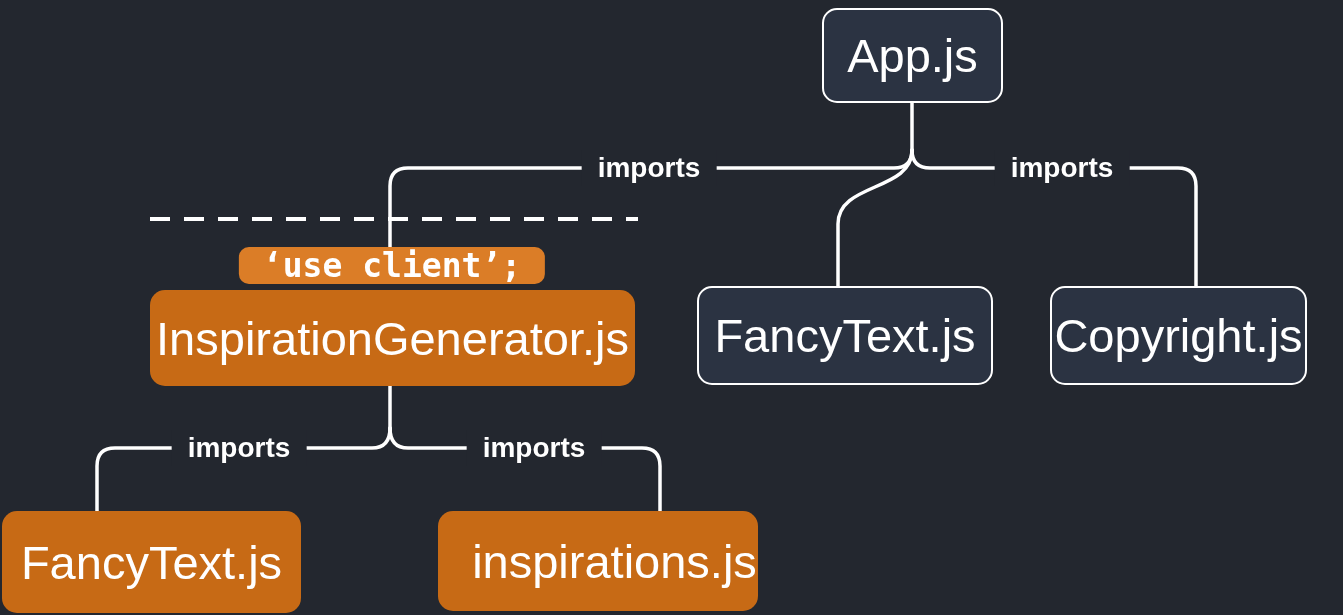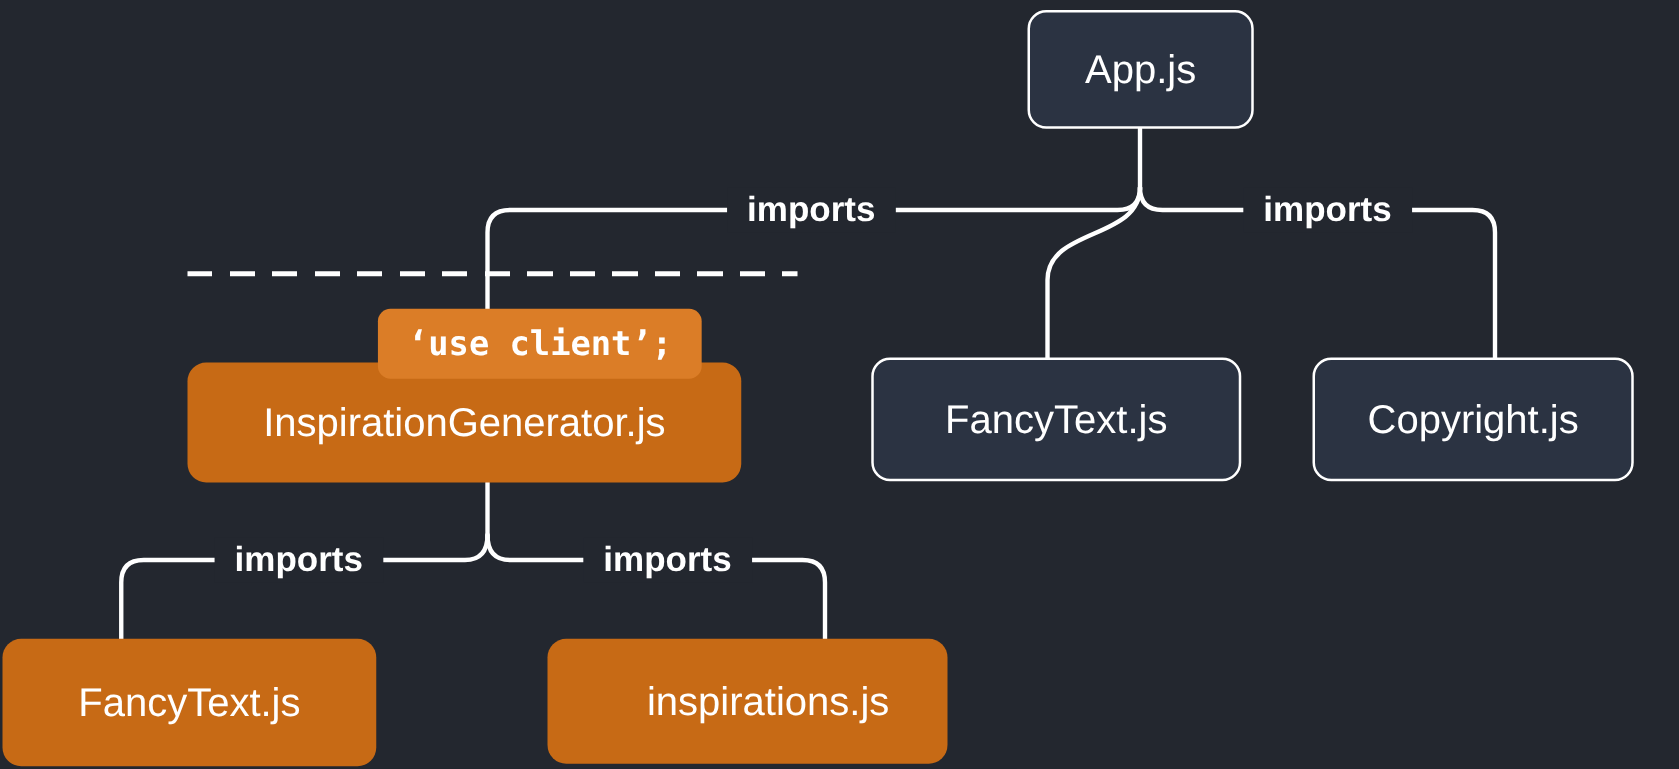--- a/index.html
+++ b/index.html
@@ -21,47 +21,46 @@
     font-family:"Liberation Sans","DejaVu Sans",sans-serif;
     color:var(--text);
   }
   .edges{position:absolute;left:0;top:0;width:1343px;height:615px;}
   .edge{stroke:var(--line);stroke-width:3.5;fill:none;stroke-linecap:round;}
   .node{
     position:absolute;
     display:flex;align-items:center;justify-content:center;
     box-sizing:border-box;
     border-radius:15px;
-    font-size:32px;
+    font-size:47px;
     font-weight:500;
     color:var(--text);
     white-space:nowrap;
   }
   .node.server{
     background:var(--server-fill);
     border:2.5px solid var(--server-border);
   }
   .node.client{
     background:var(--client-fill);
     border:none;
   }
   .badge{
     position:absolute;
     transform:translateX(-50%);
     background:var(--badge-fill);
     border-radius:10px;
     font-family:"DejaVu Sans Mono","Liberation Mono",monospace;
-    font-size:27px;
+    font-size:33px;
     font-weight:700;
     color:var(--text);
     display:flex;align-items:center;justify-content:center;
     padding:0 24px;
-    height:56px;
+    height:37px;
     white-space:nowrap;
-    margin-left:40px;
   }
   .edge-label{
     position:absolute;
     transform:translate(-50%,-50%);
     background:var(--bg);
     padding:2px 16px;
     font-size:28px;
     font-weight:700;
     color:var(--text);
     white-space:nowrap;
@@ -94,21 +93,21 @@
   </div>
 
   <div class="node server" style="left:697px;top:286px;width:296px;height:99px;">
     <span>FancyText.js</span>
   </div>
 
   <div class="node server" style="left:1050px;top:286px;width:257px;height:99px;">
     <span>Copyright.js</span>
   </div>
 
-  <div class="node client" style="left:150px;top:290px;width:443px;height:96px;">
+  <div class="node client" style="left:150px;top:290px;width:485px;height:96px;">
     <span>InspirationGenerator.js</span>
   </div>
 
   <div class="badge" style="left:392px;top:247px;">
     <span>‘use client’;</span>
   </div>
 
   <div class="node client" style="left:2px;top:511px;width:299px;height:102px;">
     <span>FancyText.js</span>
   </div>

